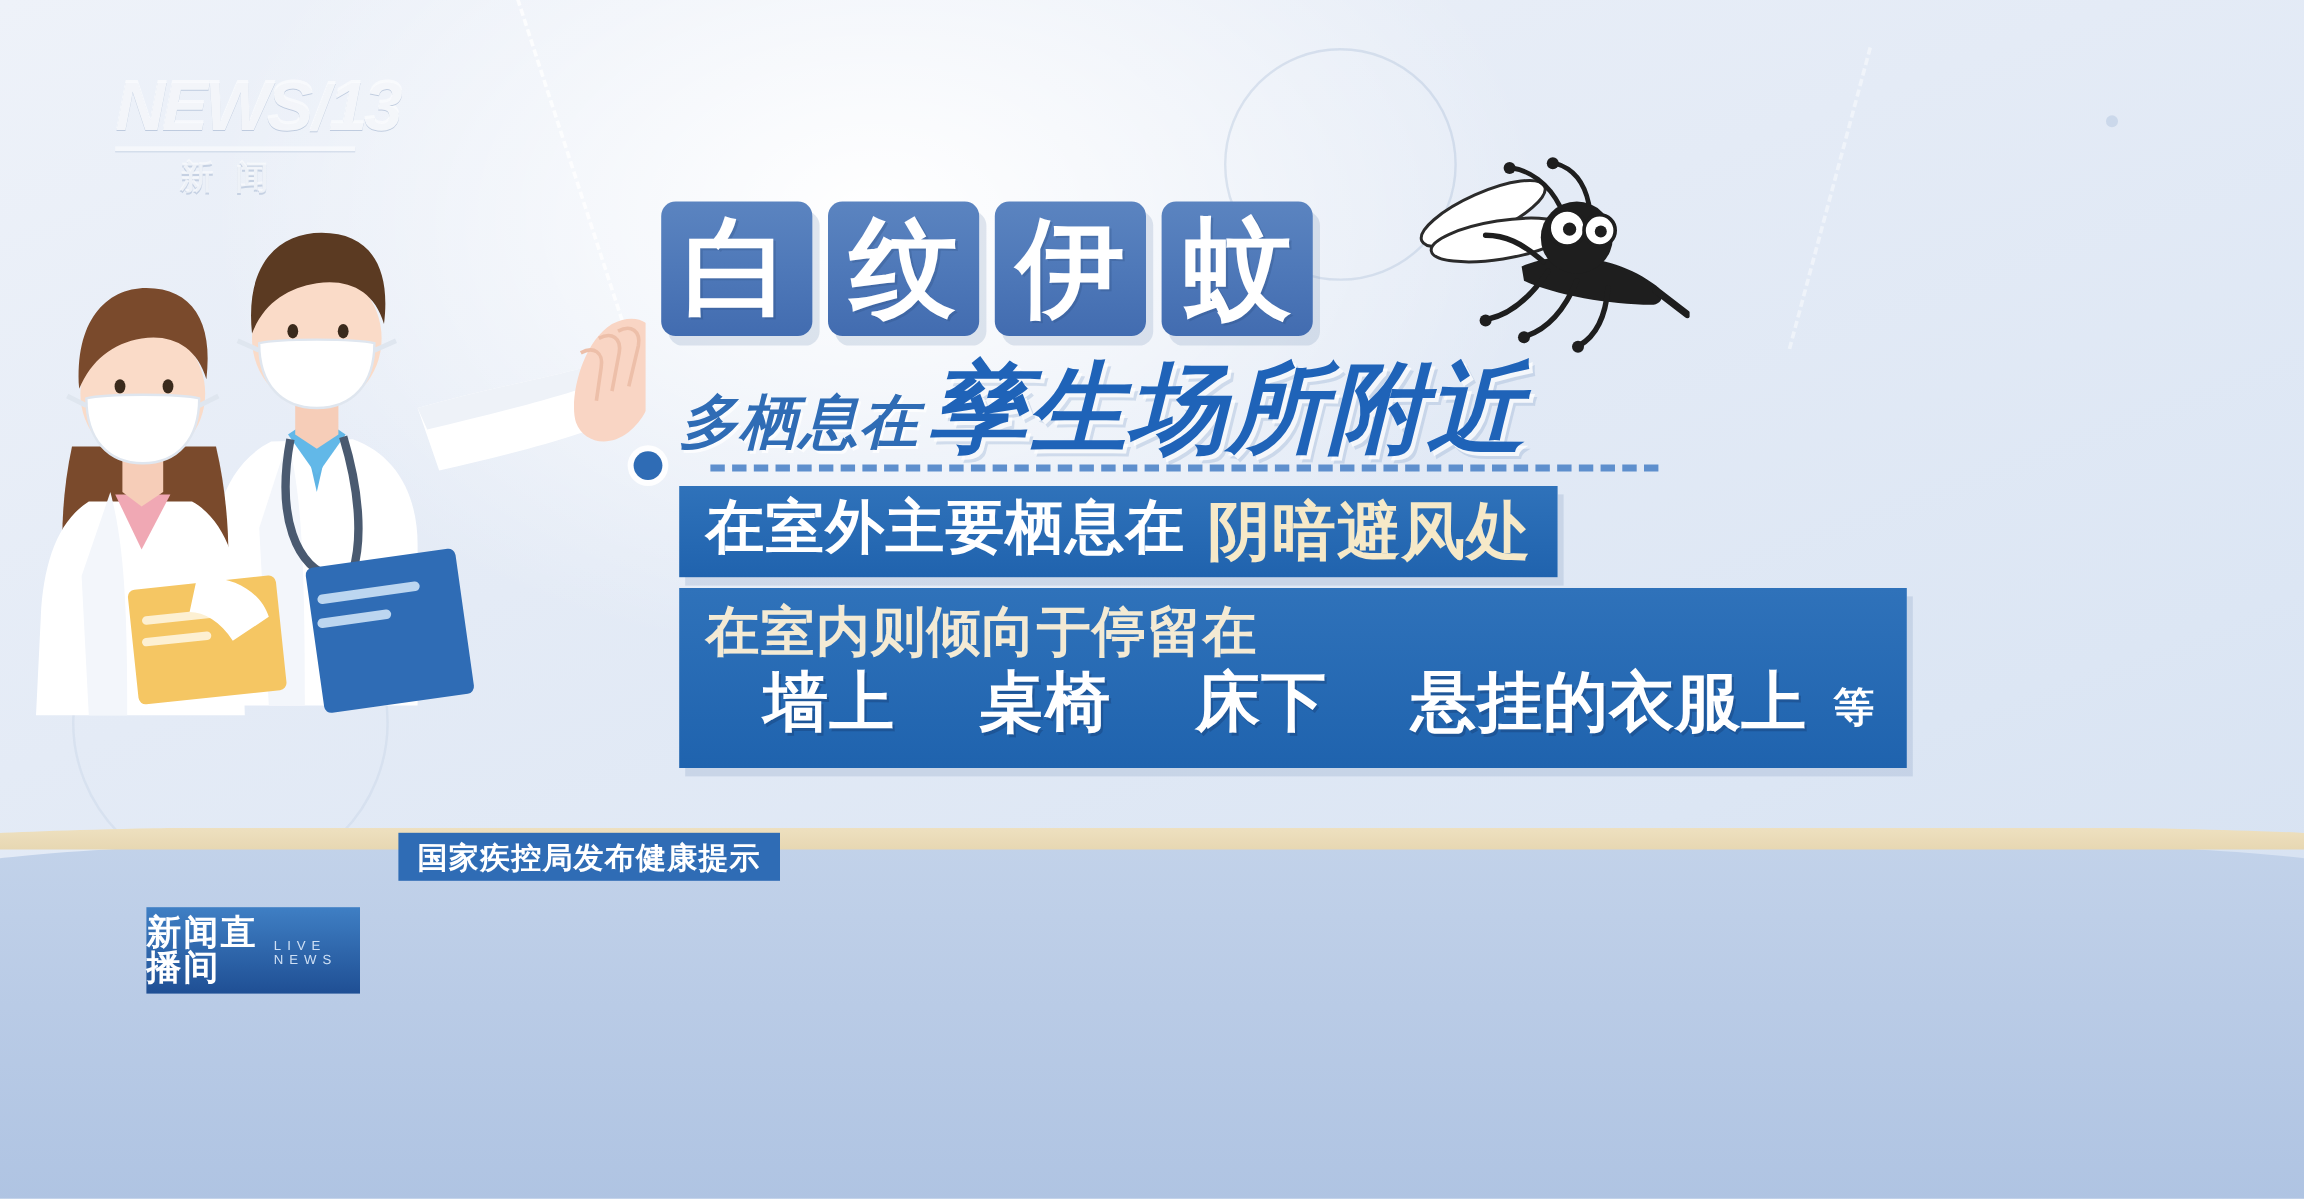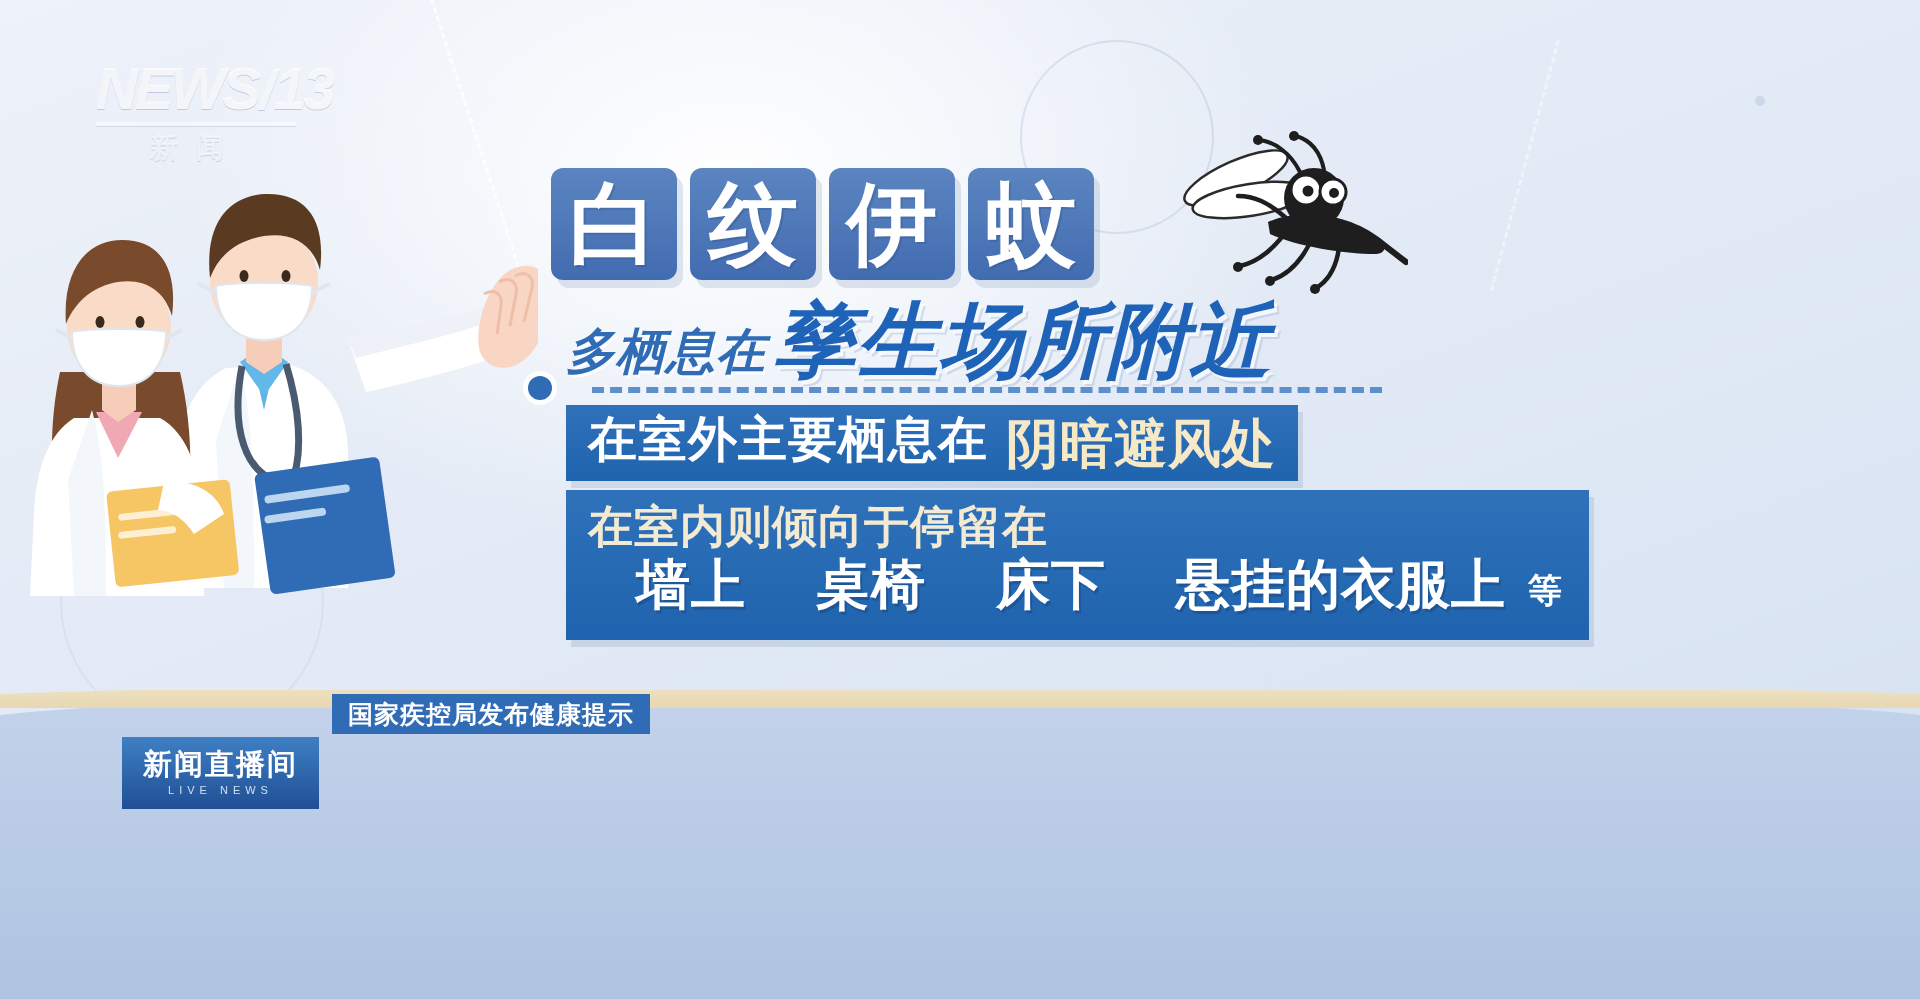--- a/index.html
+++ b/index.html
@@ -132,23 +132,23 @@
     white-space:nowrap;
   }
   #headline span{
     font-family:"DejaVu Sans","Liberation Sans",sans-serif;font-weight:bold;
     font-size:58px;color:#ffffff;letter-spacing:2px;line-height:1;
     text-shadow:3px 3px 0 #1a2b4d, -1px -1px 0 #1a2b4d, 1px -1px 0 #1a2b4d, -1px 1px 0 #1a2b4d;
   }
 
   
   #prog{
-    position:absolute;left:122px;top:737px;width:197px;height:72px;
+    position:absolute;left:122px;top:756px;width:178px;height:72px;
     background:linear-gradient(180deg,#3f7fc4 0%,#1f4f94 100%);
-    display:flex;flex-direction:column;align-items:center;justify-content:center;
+    display:flex;flex-direction:row;align-items:center;justify-content:center;
   }
   #prog .cn{font-family:"DejaVu Sans","Liberation Sans",sans-serif;font-weight:bold;
     font-size:29px;color:#ffffff;letter-spacing:2px;line-height:1;}
   #prog .en{font-family:"Liberation Sans",sans-serif;font-size:11px;color:#cfe0f5;
     letter-spacing:5px;margin-top:6px;line-height:1;}
 </style>
 </head>
 <body>
 
 <div id="stage">

